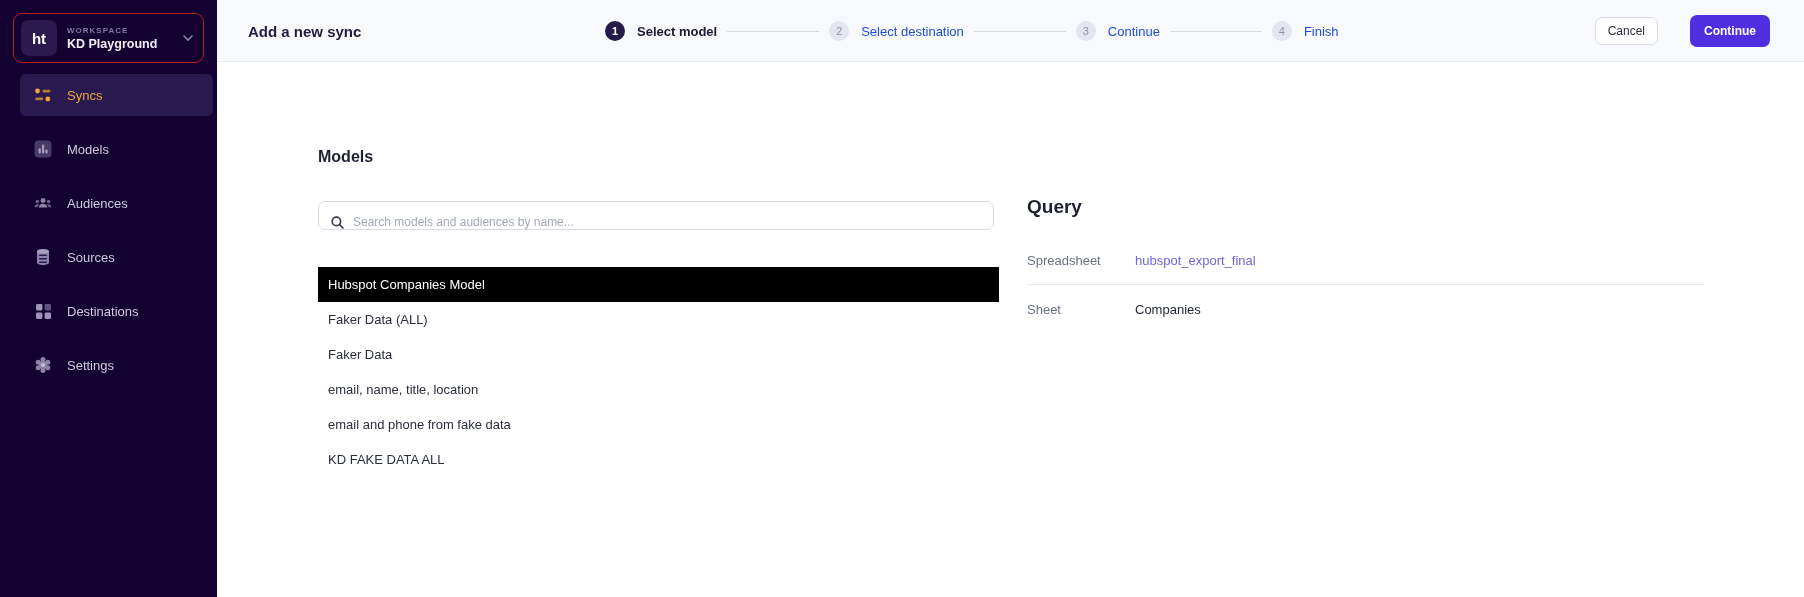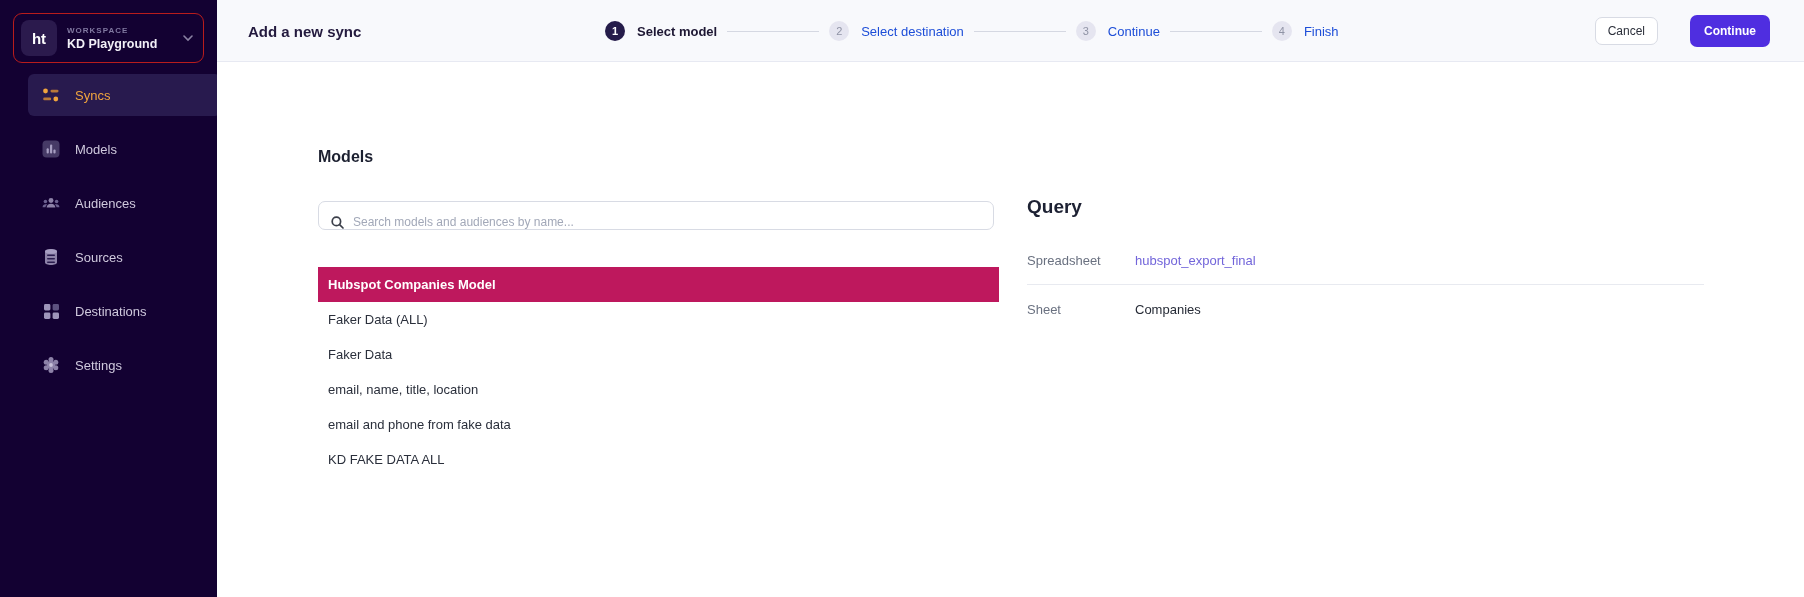--- a/index.html
+++ b/index.html
@@ -14,21 +14,21 @@
     border:1px solid #b91c1c; border-radius:9px; display:flex; align-items:center;
     padding:0 10px 0 7px; cursor:pointer; }
   .ws-logo { width:36px; height:36px; background:#2b1a4d; border-radius:8px;
     color:#ffffff; font-size:15px; font-weight:700; display:flex;
     align-items:center; justify-content:center; }
   .ws-text { margin-left:10px; flex:1; }
   .ws-label { font-size:8px; letter-spacing:1px; color:#8078a0; font-weight:600; }
   .ws-name { font-size:12.5px; color:#f2f0f7; font-weight:700; margin-top:2px; }
   .ws-chevron { color:#8a82a2; display:flex; }
 
-  .nav { position:absolute; top:74px; left:16px; width:217px; }
+  .nav { position:absolute; top:74px; left:8px; width:217px; }
   .nav-item { height:42px; margin:0 12px 12px 12px; border-radius:6px;
     display:flex; align-items:center; padding-left:14px; cursor:pointer; }
   .nav-item .nav-ico { width:18px; height:18px; margin-right:15px; display:flex;
     align-items:center; justify-content:center; }
   .nav-item .nav-label { font-size:13px; color:#cfc9dd; font-weight:500; }
   .nav-item.active { background:#281a4e; }
   .nav-item.active .nav-label { color:#f0a43e; }
 
   
   .header { position:absolute; left:217px; top:0; width:1587px; height:62px;
@@ -64,21 +64,21 @@
     border:1px solid #d8dbe4; border-radius:7px; background:#ffffff; display:flex;
     align-items:flex-end; padding:0 10px 0 12px; }
   .search-box svg { flex:none; }
   .search-box input { border:none; outline:none; flex:1; margin-left:9px;
     font-size:12px; color:#30343f; font-family:inherit; background:transparent; }
   .search-box input::placeholder { color:#a2a8b8; }
 
   .model-list { position:absolute; left:101px; top:205px; width:681px; }
   .model-row { height:35px; line-height:35px; padding-left:10px; font-size:13px;
     color:#2a2f3b; cursor:pointer; white-space:nowrap; }
-  .model-row.selected { background:#be185d; color:#ffffff; font-weight:700; }
+  .model-row.selected { background:#000000; color:#ffffff; font-weight:400; }
 
   .query-panel { position:absolute; left:810px; top:134px; width:677px; }
   .query-heading { font-size:19px; font-weight:700; color:#1d2133; }
   .q-rows { margin-top:18px; }
   .q-row { height:49px; display:flex; align-items:center; }
   .q-row.bordered { border-bottom:1px solid #e8eaf0; }
   .q-label { width:108px; font-size:13px; color:#6a7180; }
   .q-link { font-size:13px; color:#7265da; text-decoration:none; cursor:pointer; }
   .q-value { font-size:13px; color:#262b36; }
 </style>

